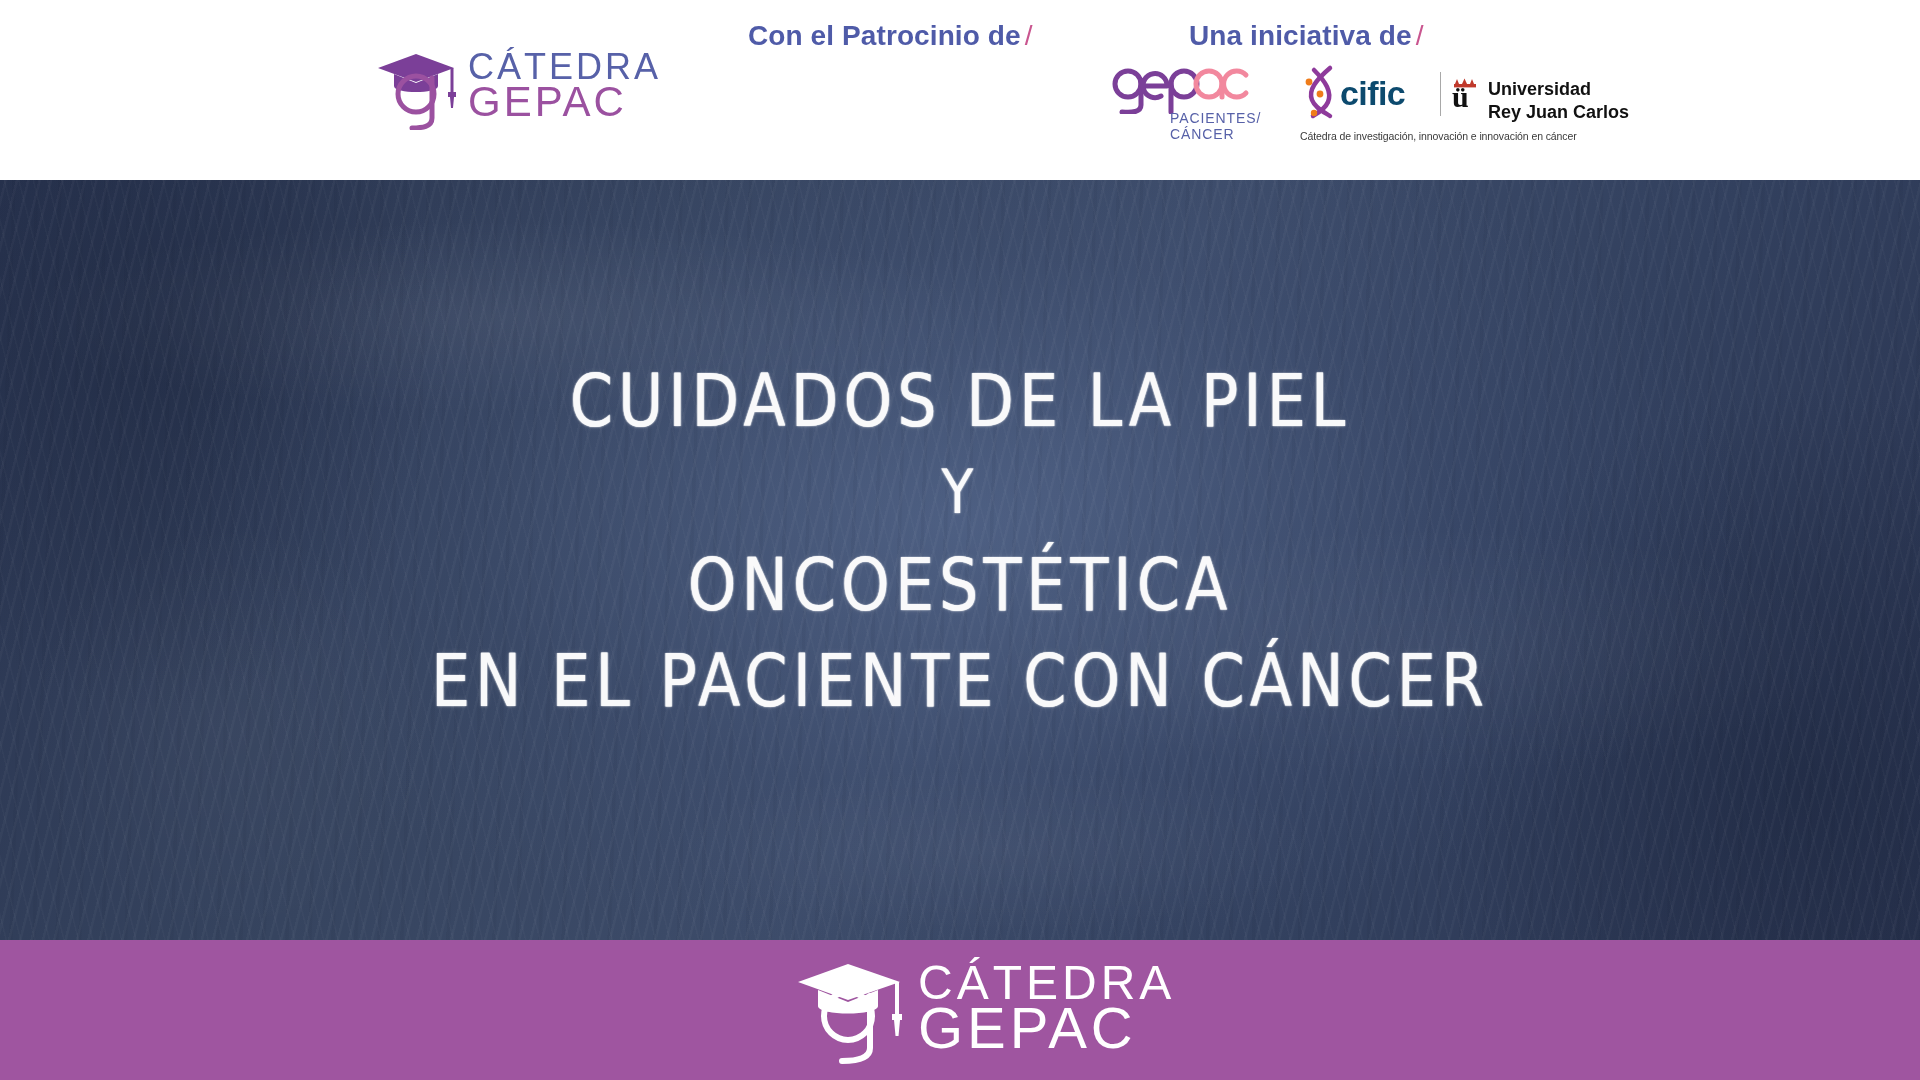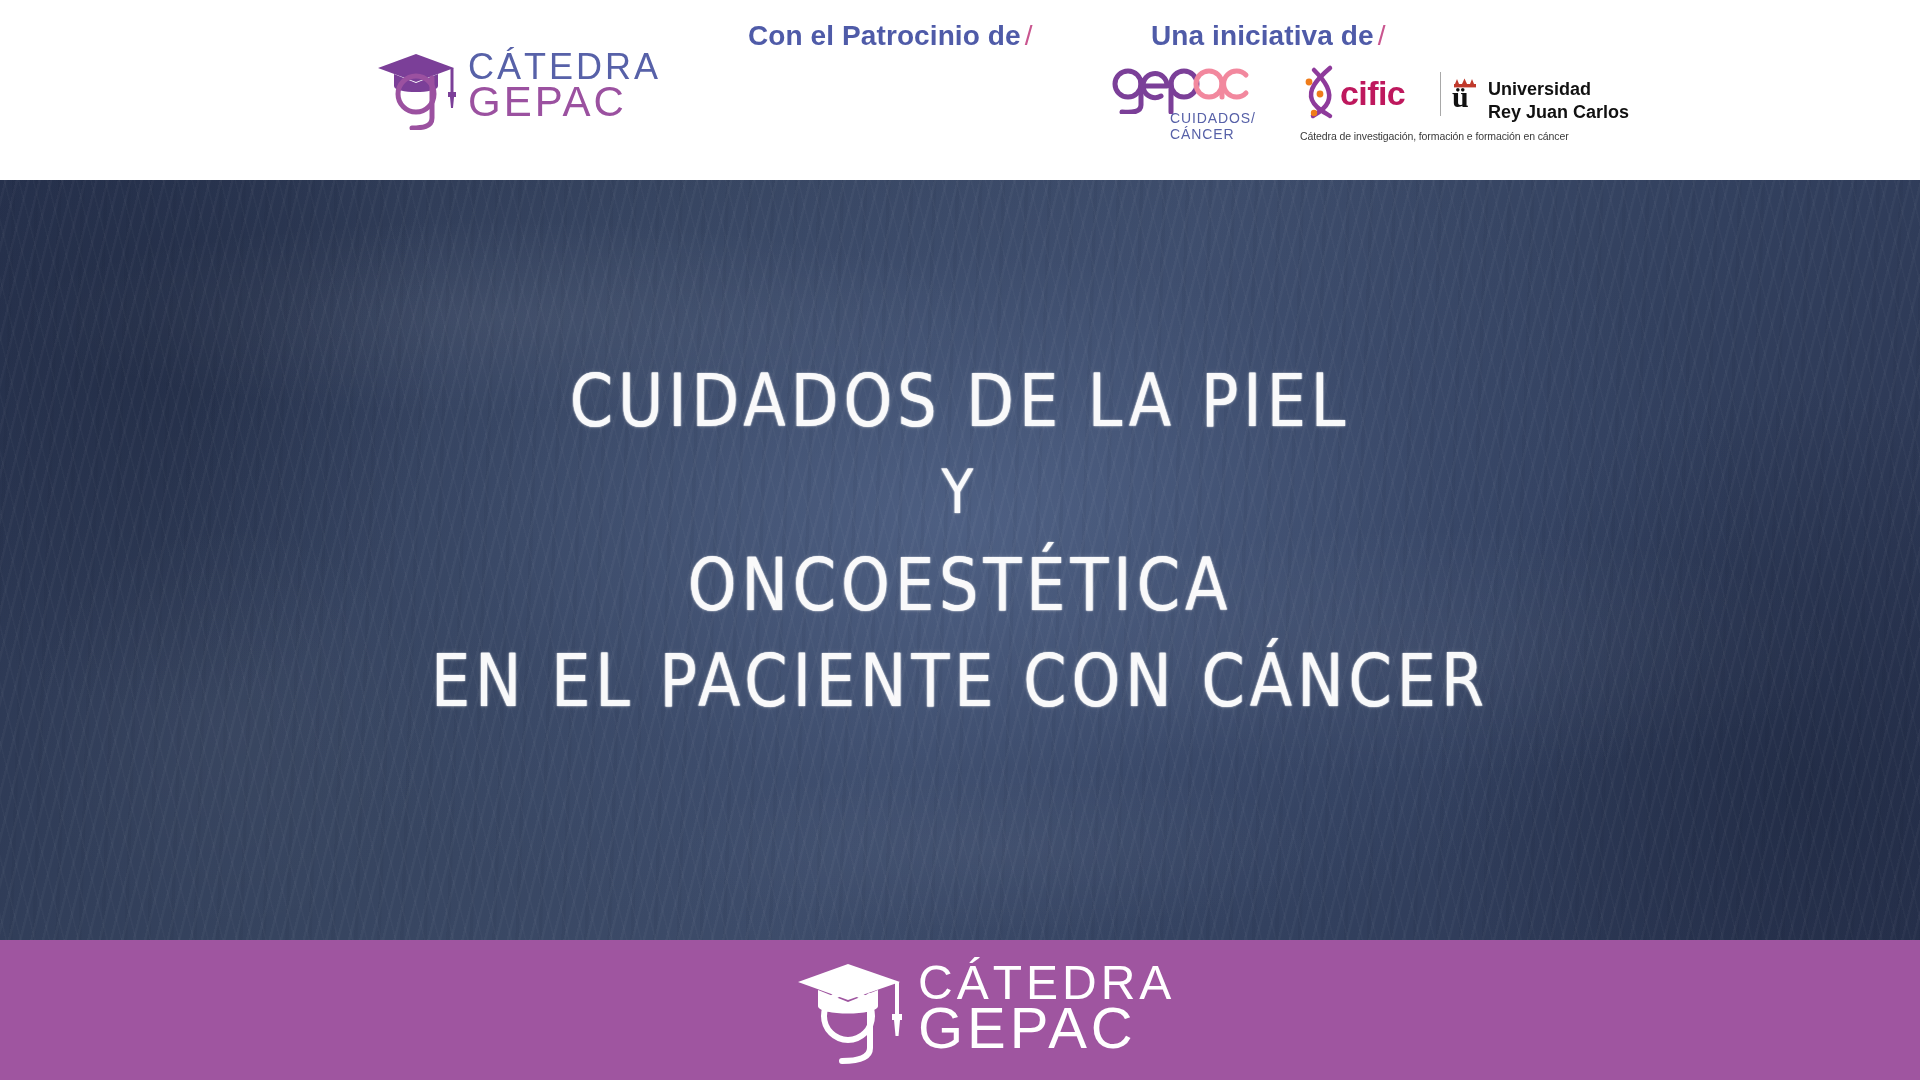--- a/index.html
+++ b/index.html
@@ -38,21 +38,21 @@
     letter-spacing: 0.1px;
     white-space: nowrap;
   }
   .credit-label .slash {
     color: #C9558F;
     font-weight: 400;
     margin-left: 4px;
   }
 
   #label-patrocinio { left: 748px; top: 20px; }
-  #label-iniciativa { left: 1151px; top: 20px; }
+  #label-iniciativa { left: 1189px; top: 20px; }
 
   
   #logo-catedra-header {
     position: absolute;
     left: 372px;
     top: 48px;
     width: 260px;
     height: 82px;
   }
   .cat-mark {
@@ -163,21 +163,21 @@
     left: 0; top: 2px;
     width: 44px; height: 56px;
   }
   #cific-word {
     position: absolute;
     left: 40px;
     top: 14px;
     font-size: 34px;
     font-weight: bold;
     letter-spacing: -0.6px;
-    color: #be185d;
+    color: #0c4a6e;
     line-height: 1;
   }
   #cific-divider {
     position: absolute;
     left: 140px;
     top: 10px;
     width: 1px;
     height: 44px;
     background: #A8A8A8;
   }
@@ -391,21 +391,21 @@
           <ellipse cx="74" cy="22" rx="13" ry="13" fill="none" stroke="#7B3F98" stroke-width="5"></ellipse>
           <line x1="61" y1="22" x2="61" y2="50" stroke="#7B3F98" stroke-width="5" stroke-linecap="round"></line>
 
           <ellipse cx="99" cy="22" rx="13" ry="13" fill="none" stroke="#F2889E" stroke-width="5"></ellipse>
           <line x1="112" y1="22" x2="112" y2="35" stroke="#F2889E" stroke-width="5" stroke-linecap="round"></line>
 
           <path d="M136,13 a13,13 0 1,0 0,18" fill="none" stroke="#F2889E" stroke-width="5" stroke-linecap="round"></path>
         </svg>
       </div>
       <div id="gepac-sub">
-        <div><span>CUIDADOS/</span></div>
+        <div><span>PACIENTES/</span></div>
         <div>CÁNCER</div>
       </div>
     </div>
 
     <div id="logo-cific">
       <div id="cific-ribbon">
         <svg viewBox="0 0 44 56" width="44" height="56" aria-hidden="true">
           <path d="M30,4 C16,16 8,26 12,36 C15,44 24,48 30,52" fill="none" stroke="#8E3A9B" stroke-width="4.5" stroke-linecap="round"></path>
           <path d="M14,6 C26,18 32,28 28,38 C25,45 18,49 13,52" fill="none" stroke="#8E3A9B" stroke-width="4.5" stroke-linecap="round"></path>
           <circle cx="9" cy="18" r="3.4" fill="#EF7C1A"></circle>
@@ -423,21 +423,21 @@
             <path d="M8,6 L10.5,0.5 L13,6 Z" fill="#C0392B"></path>
             <path d="M16,6 L18,1 L20,6 Z" fill="#C0392B"></path>
           </svg>
         </div>
         <div id="cific-u-letter">ü</div>
       </div>
       <div id="cific-urjc">
         <div>Universidad</div>
         <div>Rey Juan Carlos</div>
       </div>
-      <div id="cific-tag">Cátedra de investigación, formación e formación en cáncer</div>
+      <div id="cific-tag">Cátedra de investigación, innovación e innovación en cáncer</div>
     </div>
 
   </div>
 
   <div id="board">
     <div id="title-block">
       <div class="chalk-line" id="chalk-l1">CUIDADOS DE LA PIEL</div>
       <div class="chalk-line" id="chalk-l2">Y</div>
       <div class="chalk-line" id="chalk-l3">ONCOESTÉTICA</div>
       <div class="chalk-line" id="chalk-l4">EN EL PACIENTE CON CÁNCER</div>

